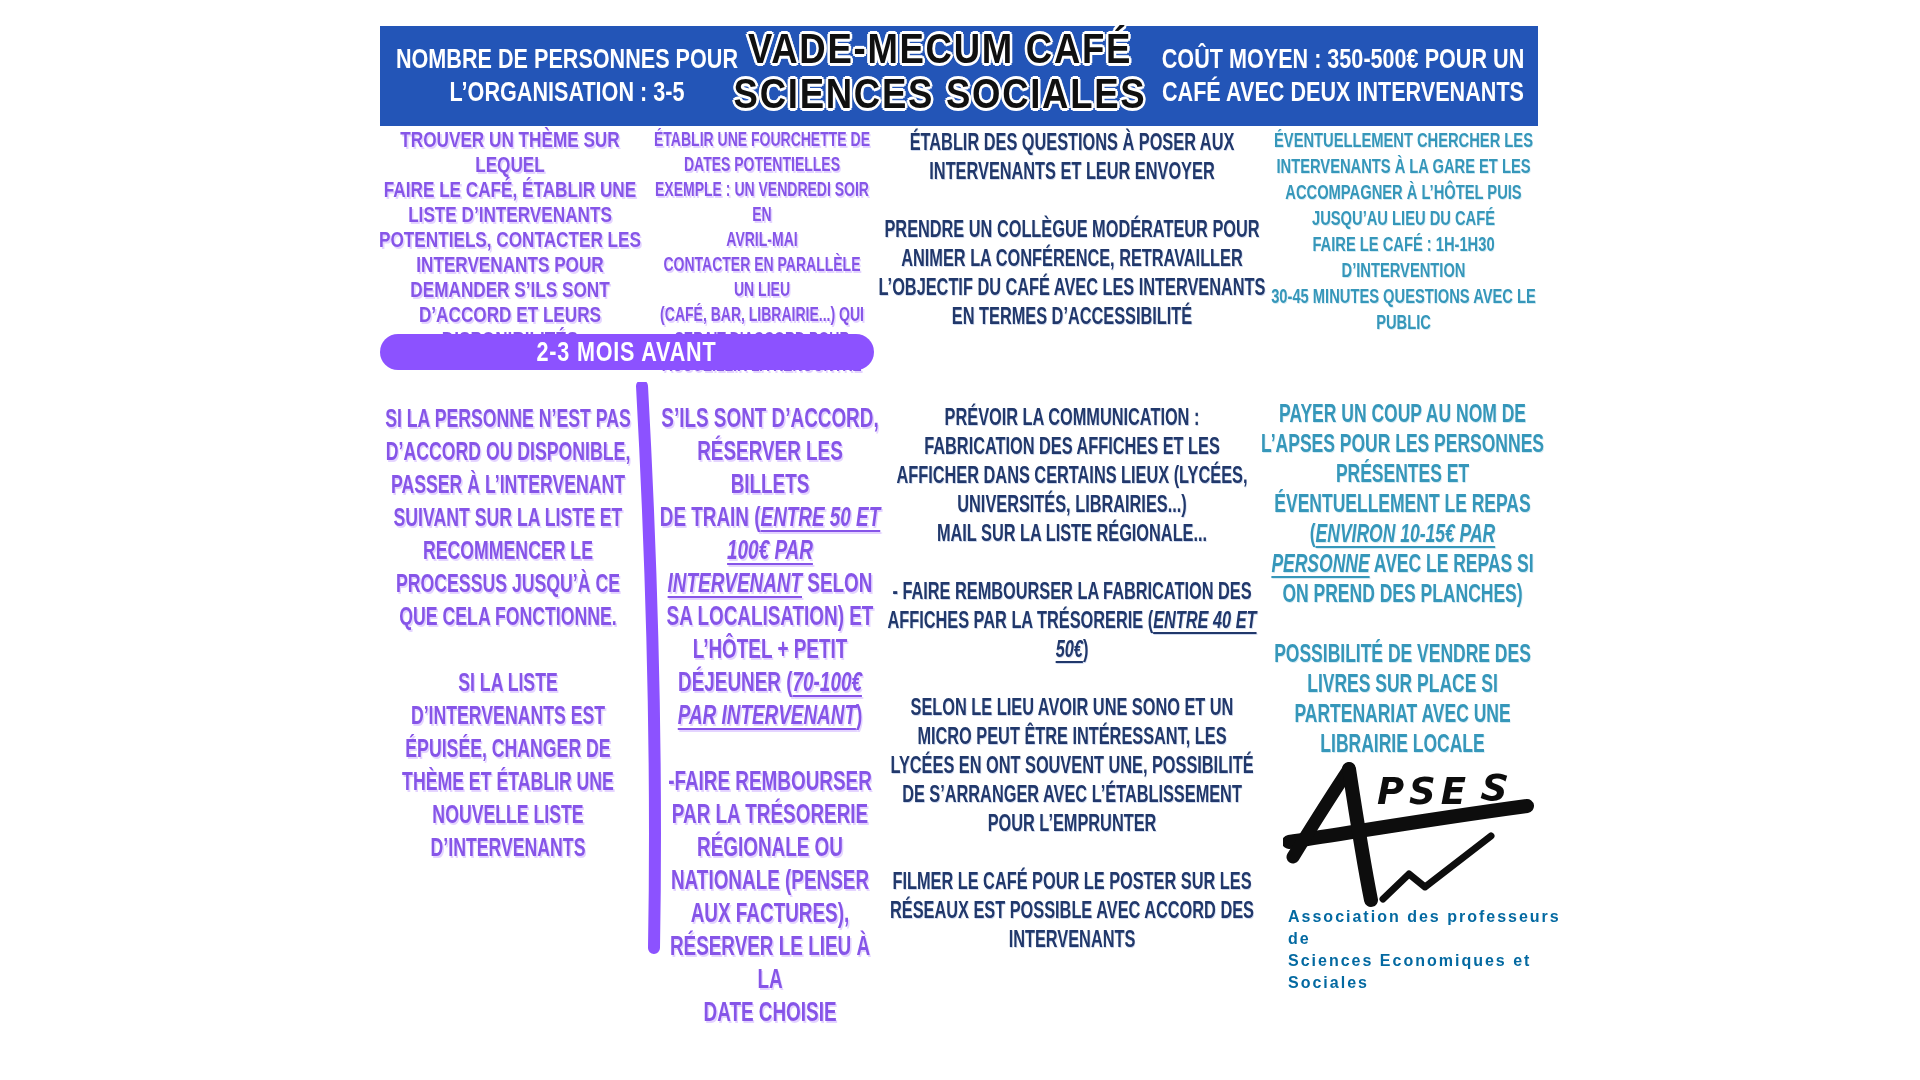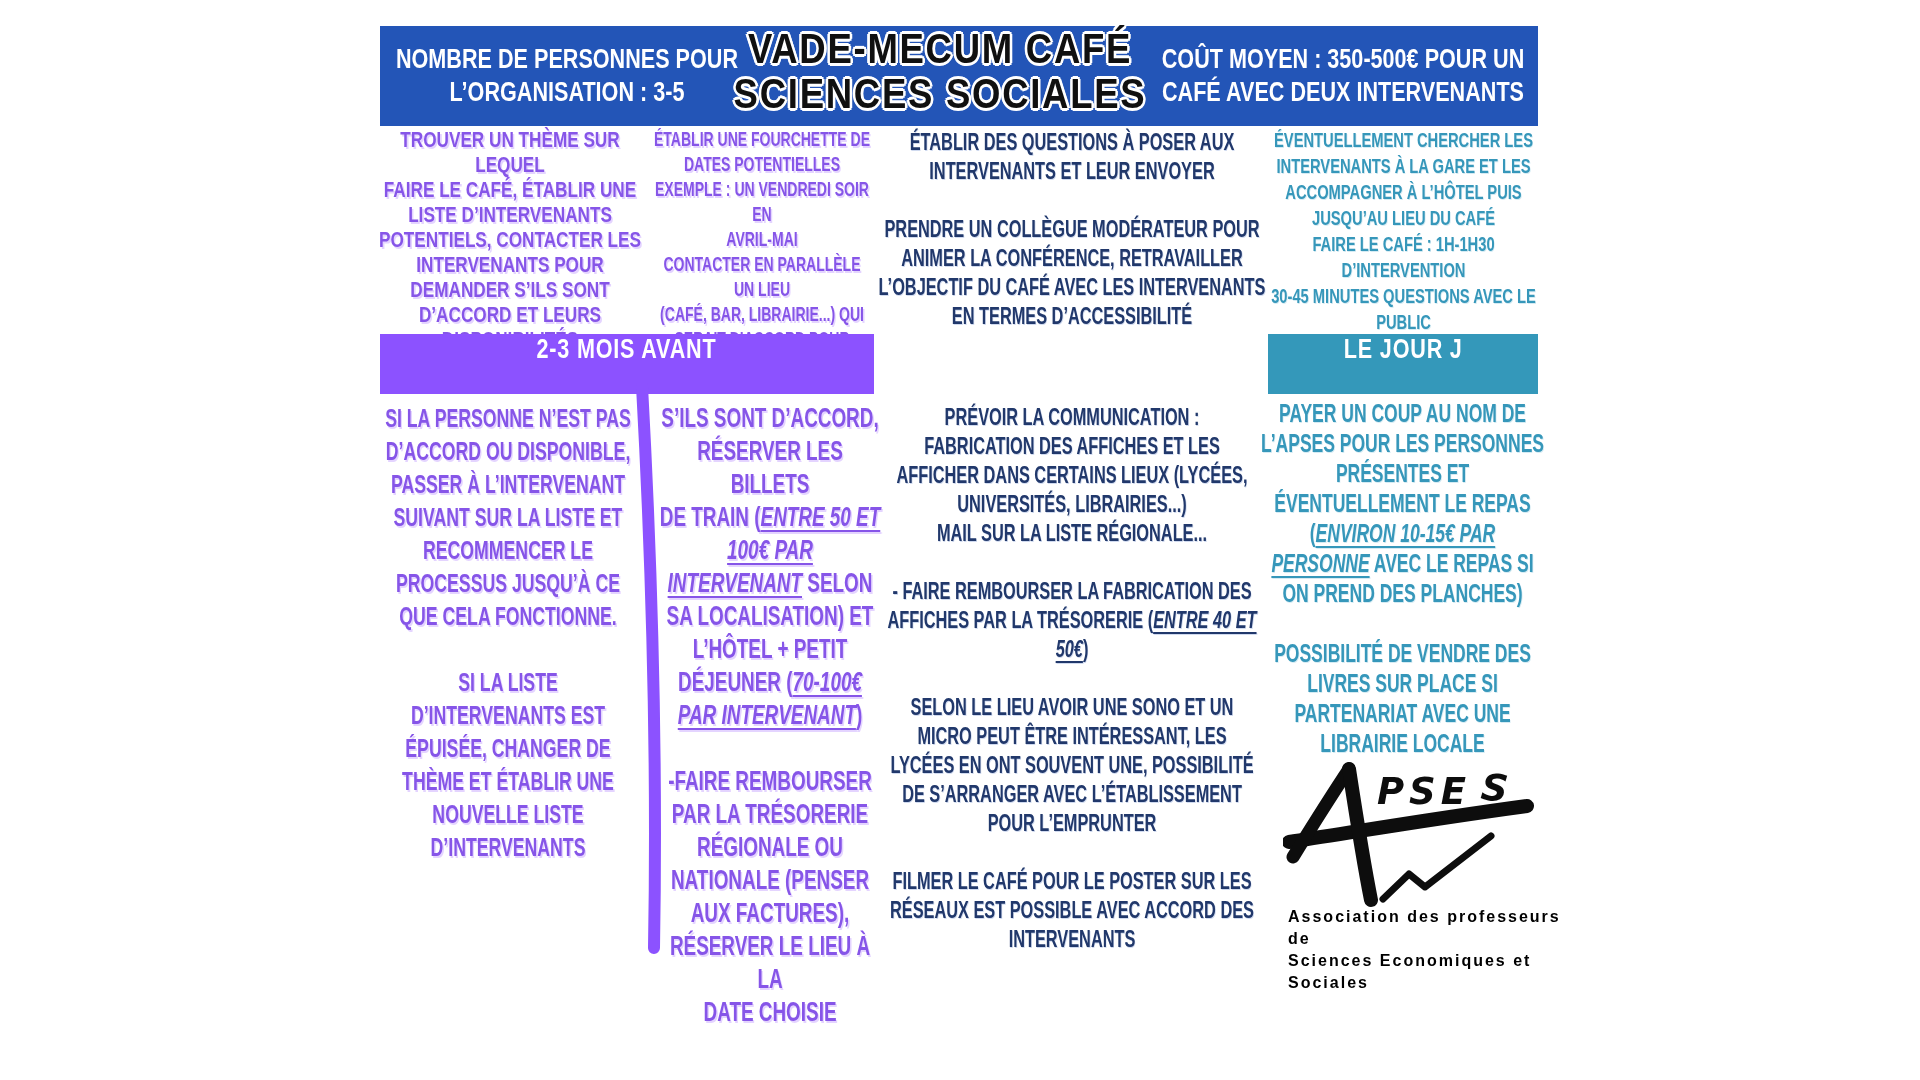--- a/index.html
+++ b/index.html
@@ -13,23 +13,23 @@
   .sx70{transform:scaleX(.70);}
   .sx68{transform:scaleX(.68);}
   .purple{color:#8655e8;text-shadow:2px 2px 0 rgba(196,160,255,.45);}
   .navy{color:#21386b;text-shadow:1px 1px 0 rgba(120,150,210,.35);}
   .teal{color:#3697ba;text-shadow:1px 1px 0 rgba(150,205,225,.4);}
   .white{color:#ffffff;}
   .em{font-style:italic;text-decoration:underline;text-decoration-thickness:2px;text-underline-offset:4px;}
   #header-bar{left:380px;top:26px;width:1158px;height:100px;background:#2355b7;}
   #main-title{color:#101010;font-weight:800;letter-spacing:2px;
      text-shadow:3px 0 0 #fff,-3px 0 0 #fff,0 3px 0 #fff,0 -3px 0 #fff,2px 2px 0 #fff,-2px -2px 0 #fff,2px -2px 0 #fff,-2px 2px 0 #fff;}
-  .bar{top:334px;height:60px;display:flex;align-items:flex-start;justify-content:center;}
+  .bar{top:334px;height:36px;display:flex;align-items:center;justify-content:center;border-radius:19px;}
   .bar-label{color:#fff;font-weight:bold;font-size:27px;letter-spacing:1px;transform:scaleX(.8);white-space:nowrap;}
-  #logo-caption{color:#000000;font-weight:600;font-size:16px;line-height:22px;letter-spacing:2px;
+  #logo-caption{color:#0369a1;font-weight:600;font-size:16px;line-height:22px;letter-spacing:2px;
      white-space:pre-line;text-align:left;}
 </style>
 </head>
 <body>
 
 <div id="canvas">
 
   <div id="header-bar" class="abs"></div>
 
   <div class="abs txt white sx80" style="left:349px;top:43px;width:436px;font-size:27px;line-height:33px;">NOMBRE DE PERSONNES POUR
@@ -71,23 +71,20 @@
 INTERVENANTS À LA GARE ET LES
 ACCOMPAGNER À L’HÔTEL PUIS
 JUSQU’AU LIEU DU CAFÉ
 FAIRE LE CAFÉ : 1H-1H30
 D’INTERVENTION
 30-45 MINUTES QUESTIONS AVEC LE
 PUBLIC</div>
 
   <div class="abs bar" style="left:380px;width:494px;background:#8c52ff;">
     <span class="bar-label">2-3 MOIS AVANT</span>
-  </div>
-  <div class="abs bar" style="left:1268px;width:270px;background:#3498ba;">
-    <span class="bar-label">LE JOUR J</span>
   </div>
 
   <svg class="abs" style="left:626px;top:382px;" width="48" height="585" viewBox="0 0 48 585">
     <path d="M16,4 C24,150 32,340 28,566" fill="none" stroke="#8c52ff" stroke-width="12" stroke-linecap="round"></path>
   </svg>
 
   <div class="abs txt purple sx68" style="left:321px;top:402px;width:374px;font-size:26px;line-height:33px;">SI LA PERSONNE N’EST PAS
 D’ACCORD OU DISPONIBLE,
 PASSER À L’INTERVENANT
 SUIVANT SUR LA LISTE ET

